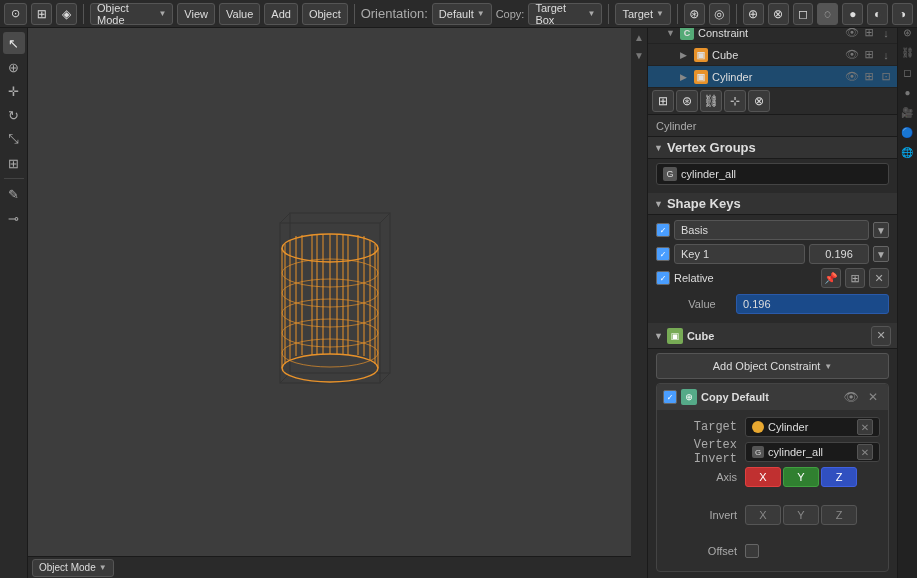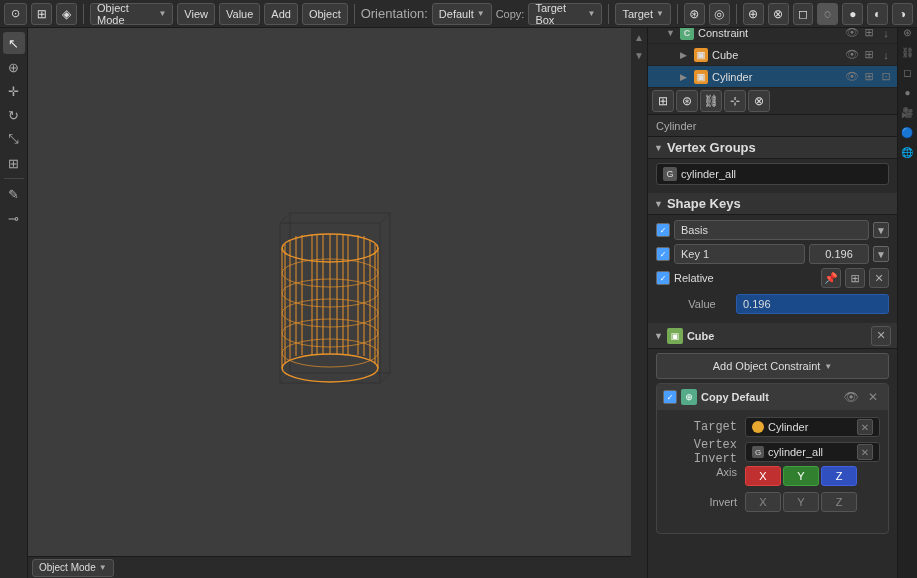--- a/index.html
+++ b/index.html
@@ -388,23 +388,23 @@
     .cl-x-btn {
       width: 16px; height: 16px;
       background: #3a3a3a;
       border: 1px solid #555;
       border-radius: 2px;
       display: flex; align-items: center; justify-content: center;
       font-size: 10px; color: #888;
       cursor: pointer;
     }
     .axis-row {
-      display: flex; 
-      height: 22px;
-      margin-bottom: 3px;
+      display: flex; align-items: center;
+      height: 22px;
+      margin-bottom: 16px;
     }
     .axis-lbl {
       width: 80px;
       font-size: 11px; color: #aaa;
       text-align: right;
       padding-right: 8px;
     }
     .axis-btns {
       display: flex; gap: 2px;
     }
@@ -859,20 +859,24 @@
             </div>
             <div class="invert-btn">
               <span>Y</span>
             </div>
             <div class="invert-btn">
               <span>Z</span>
             </div>
           </div>
         </div>
 
+        <div class="offset-row">
+          <span class="offset-lbl">Offset</span>
+          <div class="offset-check"></div>
+        </div>
       </div>
     </div>
 
   </div>
 
   <div class="right-panel-scroll-strip">
     <div class="scroll-strip-icon" style="color:#e8922a;">⊞</div>
     <div class="scroll-strip-icon">⊛</div>
     <div class="scroll-strip-icon">⛓</div>
     <div class="scroll-strip-icon">◻</div>

